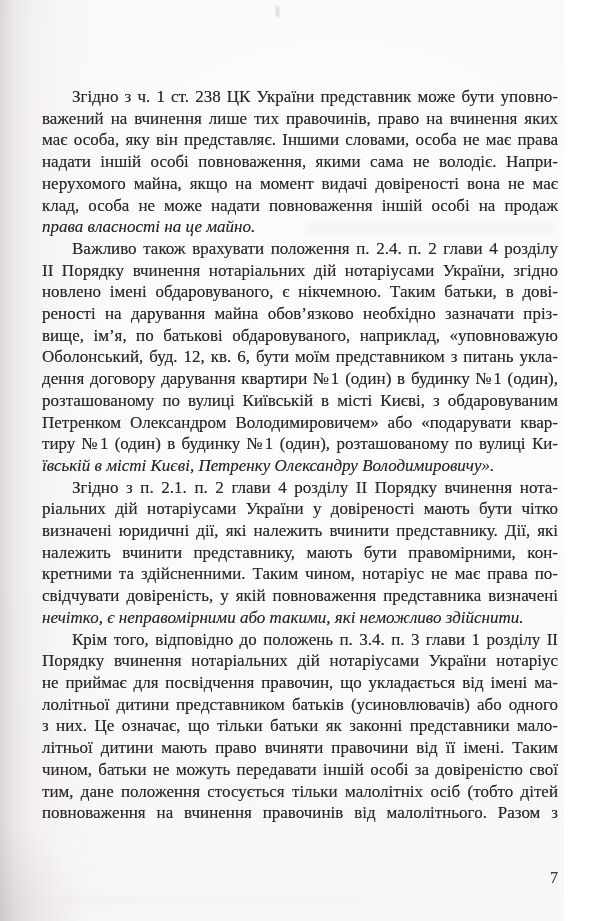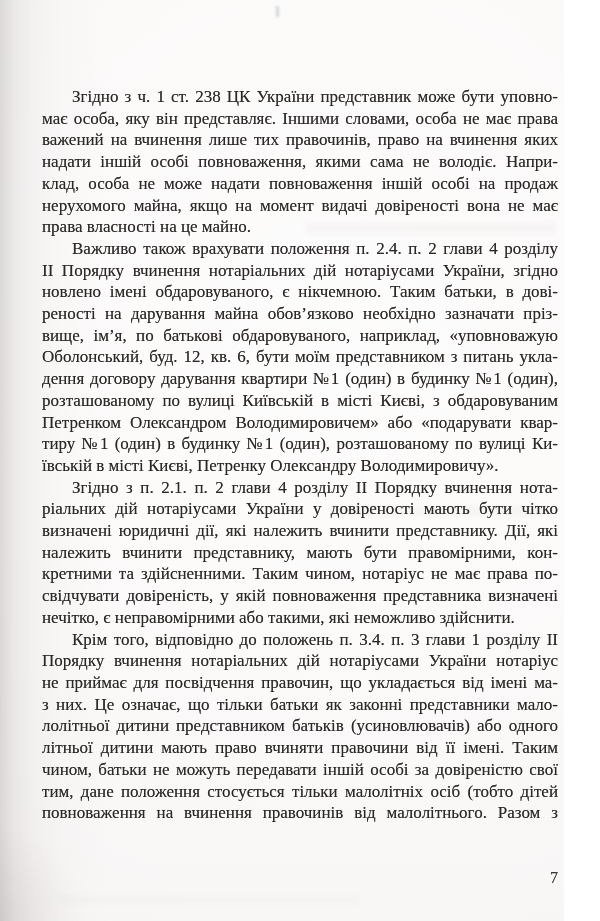--- a/index.html
+++ b/index.html
@@ -54,21 +54,21 @@
     font-size: 17px;
     line-height: 21.7px;
     color: #2b2827;
     text-shadow: 0 0 0.5px rgba(43,40,39,0.55);
   }
   .line {
     text-align: justify;
     text-align-last: justify;
   }
   .line.first { text-indent: 30px; }
-  .line.last  { text-align-last: left; }
+  .line.last  { text-align-last: left; font-style: italic; }
   .page-number {
     position: absolute;
     left: 42px; top: 869px; width: 516px;
     text-align: right;
     font-size: 16px;
     color: #3b3836;
     text-shadow: 0 0 0.5px rgba(59,56,54,0.5);
   }
 </style>
 </head>
@@ -79,25 +79,25 @@
   <div class="corner-shade"></div>
   <div class="speck"></div>
   <div class="ghost g1"></div>
   <div class="ghost g2"></div>
   <div class="ghost g3"></div>
 
   <div class="text-block">
 
     <div>
       <div class="line first">Згідно з ч. 1 ст. 238 ЦК України представник може бути уповно-</div>
+      <div class="line">важений на вчинення лише тих правочинів, право на вчинення яких</div>
       <div class="line">має особа, яку він представляє. Іншими словами, особа не має права</div>
-      <div class="line">важений на вчинення лише тих правочинів, право на вчинення яких</div>
       <div class="line">надати іншій особі повноваження, якими сама не володіє. Напри-</div>
+      <div class="line">нерухомого майна, якщо на момент видачі довіреності вона не має</div>
       <div class="line">клад, особа не може надати повноваження іншій особі на продаж</div>
-      <div class="line">нерухомого майна, якщо на момент видачі довіреності вона не має</div>
       <div class="line last">права власності на це майно.</div>
     </div>
 
     <div>
       <div class="line first">Важливо також врахувати положення п. 2.4. п. 2 глави 4 розділу</div>
       <div class="line">II Порядку вчинення нотаріальних дій нотаріусами України, згідно</div>
       <div class="line">новлено імені обдаровуваного, є нікчемною. Таким батьки, в дові-</div>
       <div class="line">реності на дарування майна обов’язково необхідно зазначати пріз-</div>
       <div class="line">вище, ім’я, по батькові обдаровуваного, наприклад, «уповноважую</div>
       <div class="line">Оболонський, буд. 12, кв. 6, бути моїм представником з питань укла-</div>
@@ -115,22 +115,22 @@
       <div class="line">належить вчинити представнику, мають бути правомірними, кон-</div>
       <div class="line">кретними та здійсненними. Таким чином, нотаріус не має права по-</div>
       <div class="line">свідчувати довіреність, у якій повноваження представника визначені</div>
       <div class="line last">нечітко, є неправомірними або такими, які неможливо здійснити.</div>
     </div>
 
     <div>
       <div class="line first">Крім того, відповідно до положень п. 3.4. п. 3 глави 1 розділу II</div>
       <div class="line">Порядку вчинення нотаріальних дій нотаріусами України нотаріус</div>
       <div class="line">не приймає для посвідчення правочин, що укладається від імені ма-</div>
+      <div class="line">лолітньої дитини представником батьків (усиновлювачів) або одного</div>
       <div class="line">з них. Це означає, що тільки батьки як законні представники мало-</div>
-      <div class="line">лолітньої дитини представником батьків (усиновлювачів) або одного</div>
       <div class="line">літньої дитини мають право вчиняти правочини від її імені. Таким</div>
       <div class="line">чином, батьки не можуть передавати іншій особі за довіреністю свої</div>
       <div class="line">тим, дане положення стосується тільки малолітніх осіб (тобто дітей</div>
       <div class="line">повноваження на вчинення правочинів від малолітнього. Разом з</div>
     </div>
 
   </div>
 
   <div class="page-number">7</div>
 </div>

